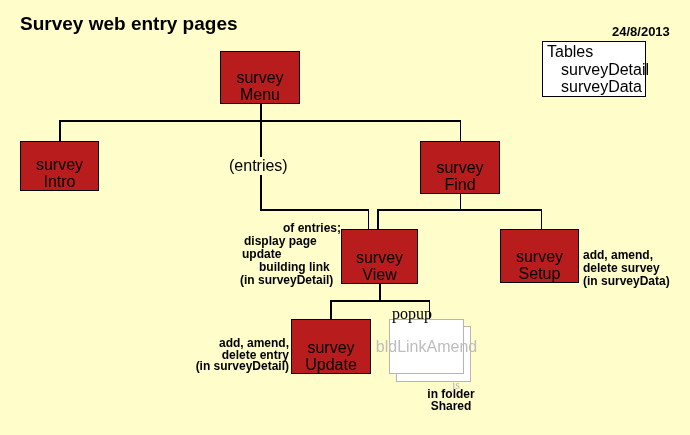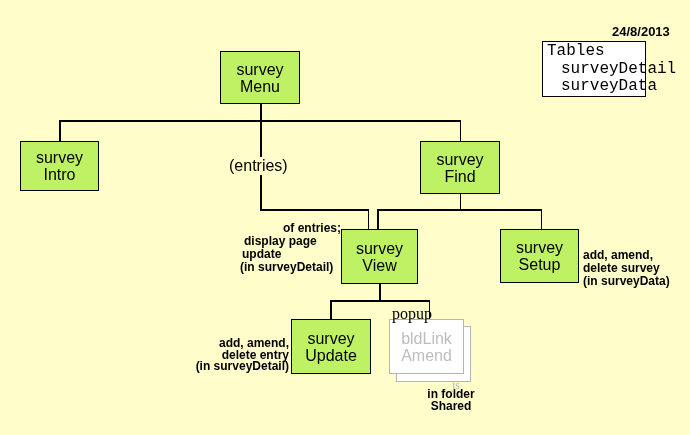--- a/index.html
+++ b/index.html
@@ -9,40 +9,40 @@
     background:#FFFDC9;
     font-family:"Liberation Sans", sans-serif;
     color:#000;
     overflow:hidden;
   }
   .hline,.vline{position:absolute;background:#000;}
   .hline{height:1.5px;}
   .vline{width:1.5px;}
   .node{
     position:absolute;
-    background:#bef264;
+    background:#b91c1c;
     border:1.5px solid #000;
     box-sizing:border-box;
-    display:flex;flex-direction:column;align-items:center;justify-content:center;
+    display:flex;flex-direction:column;align-items:center;justify-content:flex-end;
     font-size:16px;line-height:17px;text-align:center;
     z-index:3;
   }
   .title{
     position:absolute;left:20px;top:13px;
     font-size:19px;font-weight:bold;letter-spacing:0px;
   }
   .date{
     position:absolute;left:612px;top:24px;
     font-size:13px;font-weight:bold;
   }
   .tablesbox{
     position:absolute;left:542px;top:41px;width:104px;height:56px;
     background:#FFFFFF;border:1.5px solid #000;box-sizing:border-box;
     font-size:16px;line-height:17.5px;
-    padding:1px 0 0 4px;z-index:3;font-family:Liberation Mono, monospace;
+    padding:1px 0 0 4px;z-index:3;
   }
   .tablesbox .indent{padding-left:14px;}
   .entries-label{
     position:absolute;left:227px;top:157px;
     font-size:16px;background:#FFFDC9;padding:0 2px;
     z-index:4;
   }
   .note{
     position:absolute;
     font-size:12px;font-weight:bold;line-height:13px;
@@ -52,21 +52,21 @@
   .note-setup{left:583px;top:249px;}
   .note-update{left:179px;top:338px;width:110px;text-align:right;line-height:11.5px;}
   .popup-back{
     position:absolute;left:396px;top:326px;width:75px;height:56px;
     background:#FFFFFF;border:1.5px solid #B5B5B5;box-sizing:border-box;
     z-index:2;
   }
   .popup-front{
     position:absolute;left:389px;top:319px;width:75px;height:55px;
     background:#FFFFFF;border:1.5px solid #B5B5B5;box-sizing:border-box;
-    display:flex;flex-direction:column;align-items:center;justify-content:center;
+    display:flex;flex-direction:row;align-items:center;justify-content:center;
     font-size:16px;line-height:17px;text-align:center;color:#BDBDBD;
     z-index:3;
   }
   .popup-tag{
     position:absolute;left:392px;top:305px;
     font-family:"Liberation Serif", serif;font-size:16px;
     z-index:4;
   }
   .js-tag{
     position:absolute;left:452px;top:378px;
@@ -77,20 +77,21 @@
     position:absolute;left:420px;top:389px;width:62px;
     font-size:12px;font-weight:bold;line-height:11.5px;text-align:center;
     z-index:4;
   }
 </style>
 </head>
 <body>
 
 <div id="canvas">
 
+  <div class="title">Survey web entry pages</div>
   <div class="date">24/8/2013</div>
 
   <div class="tablesbox">
     <div>Tables</div>
     <div class="indent">surveyDetail</div>
     <div class="indent">surveyData</div>
   </div>
 
   <div class="vline" style="left:260px;top:104px;height:106px;"></div>
   <div class="hline" style="left:59px;top:120px;width:402px;"></div>
@@ -148,20 +149,21 @@
   <div class="js-tag">js</div>
   <div class="folder-caption">
     <div>in folder</div>
     <div>Shared</div>
   </div>
 
   <div class="note note-view">
     <div style="padding-left:43px;">of entries;</div>
     <div style="padding-left:4px;">display page</div>
     <div style="padding-left:2px;">update</div>
+    <div style="padding-left:19px;">building link</div>
     <div style="padding-left:0;">(in surveyDetail)</div>
   </div>
 
   <div class="note note-setup">
     <div>add, amend,</div>
     <div>delete survey</div>
     <div>(in surveyData)</div>
   </div>
 
   <div class="note note-update">

